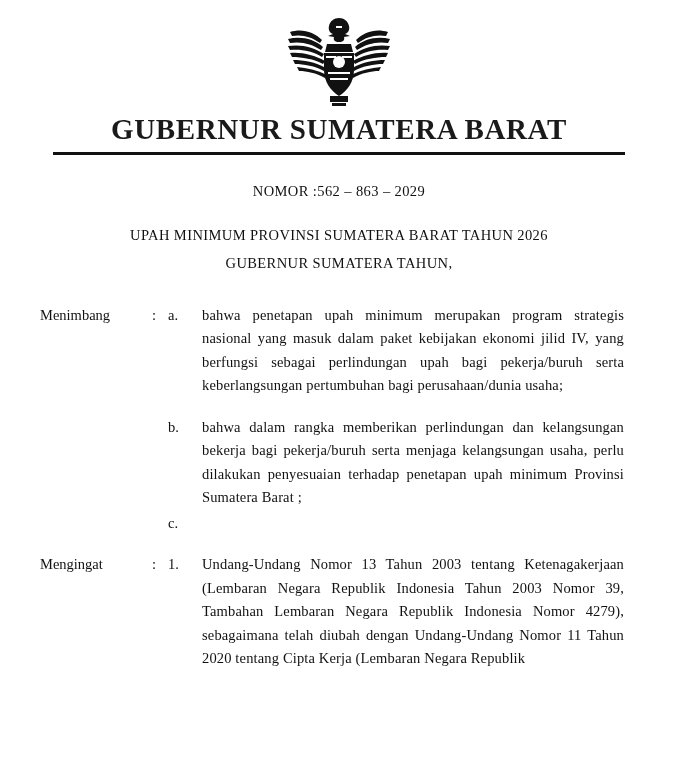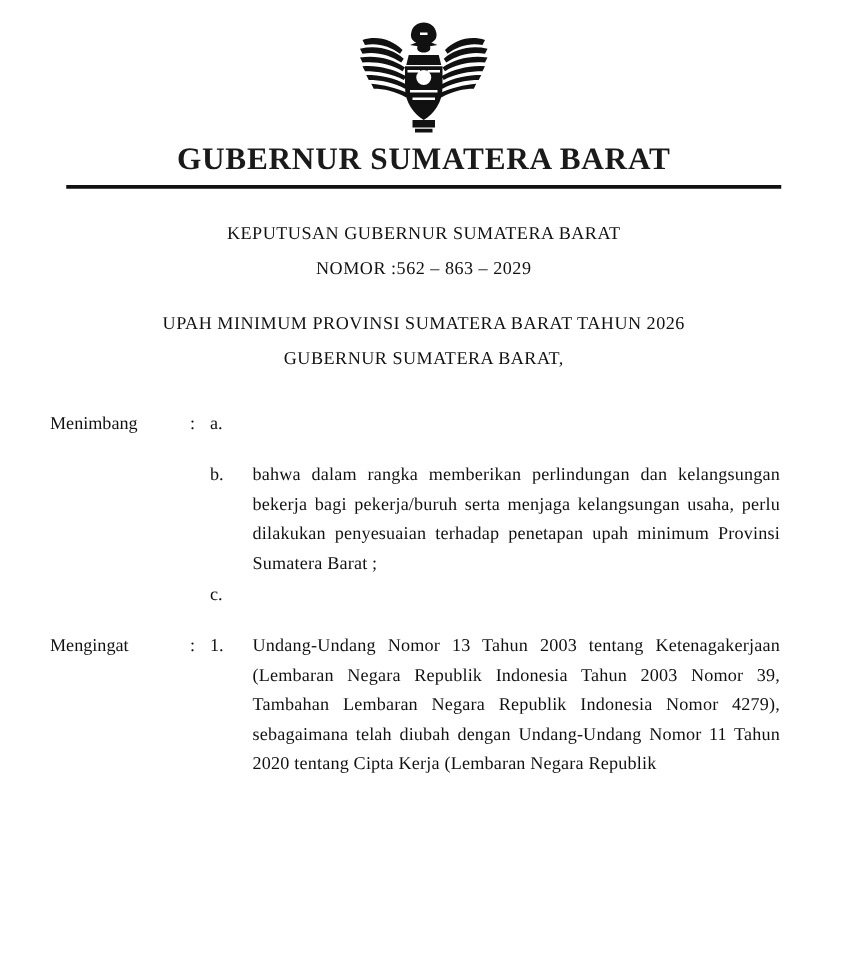--- a/index.html
+++ b/index.html
@@ -35,21 +35,21 @@
     width: 110px;
     height: 96px;
   }
 
   
   .title-block {
     text-align: center;
     margin-top: 2px;
   }
   .doc-title {
-    font-size: 25px;
+    font-size: 29px;
     letter-spacing: 0.6px;
     font-weight: 700;
     color: #1a1a1a;
     line-height: 1.1;
   }
   .rule {
     width: 572px;
     margin: 6px auto 0 auto;
     border-top: 3px solid #111;
     height: 0;
@@ -152,32 +152,32 @@
       </g>
     </svg>
   </div>
 
   <div class="title-block">
     <div class="doc-title">GUBERNUR SUMATERA BARAT</div>
     <div class="rule"></div>
   </div>
 
   <div class="sub-block">
-    <span class="sub-line">KEPUTUSAN GUBERNUR SUMATERA BARAT</span>
     <span class="sub-line">NOMOR :562 – 863 – 2029</span>
     <span class="sub-line sub-gap">UPAH  MINIMUM PROVINSI  SUMATERA BARAT TAHUN 2026</span>
-    <span class="sub-line">GUBERNUR SUMATERA BARAT,</span>
+    <span class="sub-line">GUBERNUR SUMATERA TAHUN,</span>
   </div>
 
   <div class="body">
 
     <div class="row spaced">
       <div class="label">Menimbang</div>
       <div class="colon">:</div>
       <div class="marker">a.</div>
+      <div class="text">bahwa penetapan upah minimum merupakan program strategis nasional yang masuk dalam paket kebijakan ekonomi jilid IV, yang berfungsi sebagai perlindungan upah bagi pekerja/buruh serta keberlangsungan pertumbuhan bagi perusahaan/dunia usaha;</div>
     </div>
 
     <div class="row spaced">
       <div class="label"></div>
       <div class="colon"></div>
       <div class="marker">b.</div>
       <div class="text">bahwa dalam rangka memberikan perlindungan dan kelangsungan bekerja bagi pekerja/buruh serta menjaga kelangsungan usaha, perlu dilakukan penyesuaian terhadap penetapan upah minimum Provinsi Sumatera Barat ;</div>
     </div>
 
     <div class="row">

